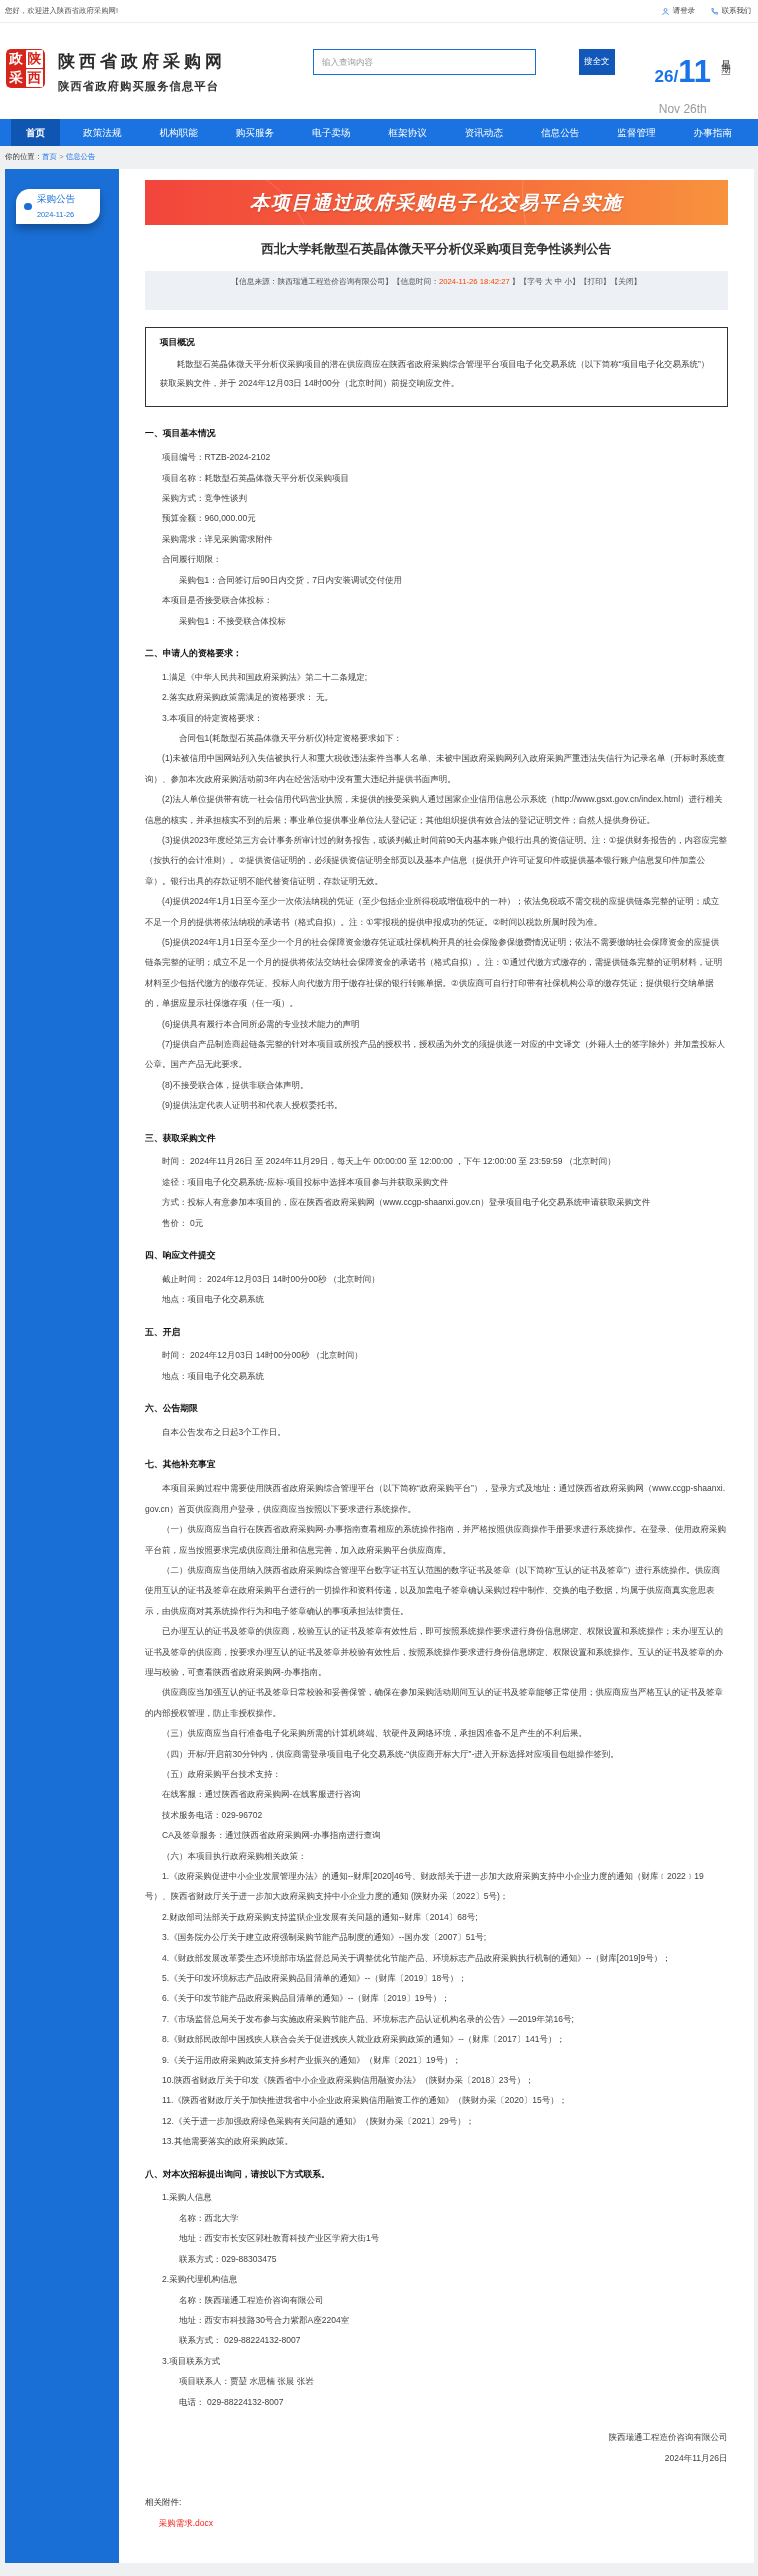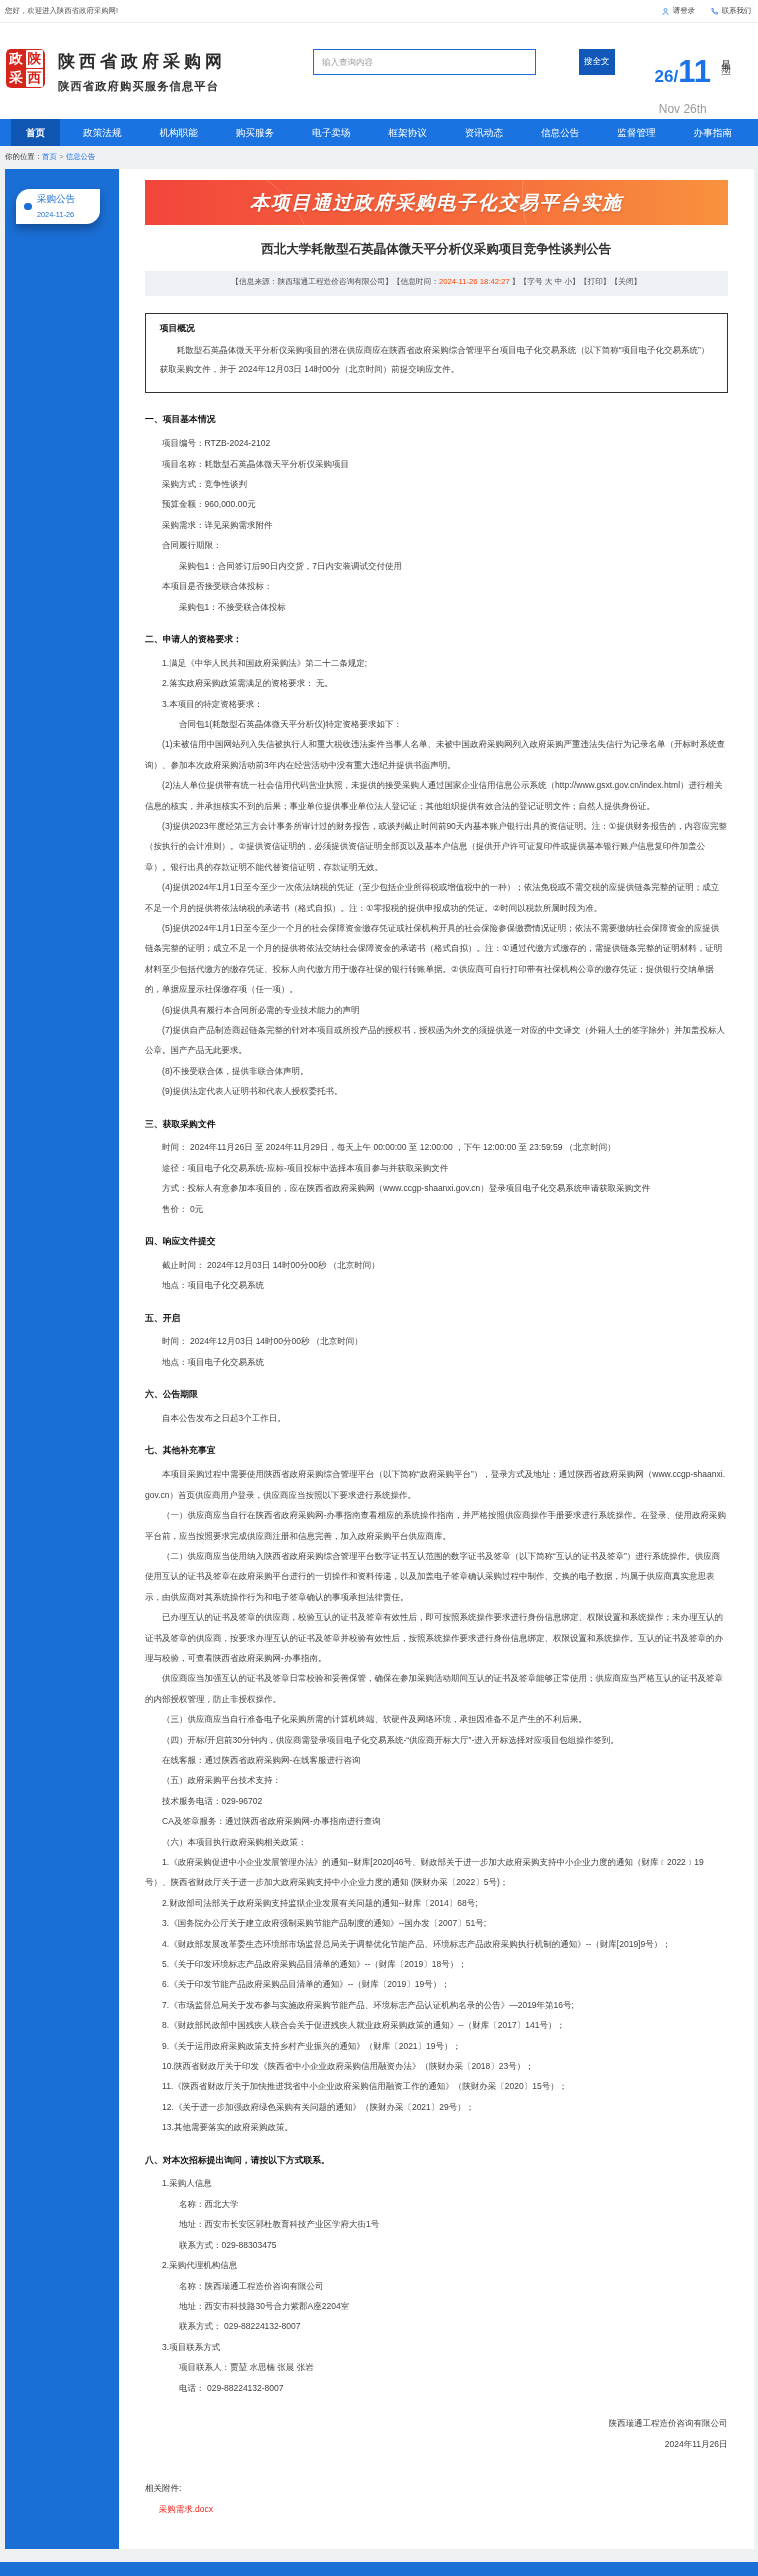--- a/index.html
+++ b/index.html
@@ -68,21 +68,21 @@
             display:flex; align-items:center; justify-content:center; color:#fff;
             font-size:19px; font-weight:bold; font-style:italic; letter-spacing:1.7px;
             text-shadow:0 1.1px 1.7px rgba(120,30,0,.35); position:relative; overflow:hidden; }
   .banner::before, .banner::after { content:""; position:absolute; border:1.1px solid rgba(255,255,255,.18);
             border-radius:50%; }
   .banner::before { width:238px; height:238px; left:-68px; top:-23px; }
   .banner::after  { width:295px; height:295px; right:-91px; top:-136px; }
 
   .article-title { text-align:center; font-size:12.5px; font-weight:bold; color:#333; margin:15.3px 0 13px; }
 
-  .info-bar { background:#edf0f4; height:25px; line-height:21px; text-align:center; font-size:7.7px; color:#555; }
+  .info-bar { background:#edf0f4; height:39px; line-height:21px; text-align:center; font-size:7.7px; color:#555; }
   .info-bar .time { color:#ff4400; }
   .info-bar .ctl { cursor:pointer; }
 
   .overview-box { border:1.1px solid #333; margin-top:17px; padding:9.6px 13.6px 13.6px; }
   .overview-box h3 { font-size:8.8px; color:#111; }
   .overview-box p { font-size:8.5px; color:#3f3f3f; line-height:19px; text-indent:2em; margin-top:5.7px; }
 
   #article-paragraphs { margin-top:16px; font-size:8.5px; color:#3f3f3f; word-break:break-all; }
   .para { line-height:20.4px; }
   .para.p  { text-indent:2em; }
@@ -229,22 +229,22 @@
         <div class="para h">六、公告期限</div>
         <div class="para p">自本公告发布之日起3个工作日。</div>
         <div class="para h">七、其他补充事宜</div>
         <div class="para p">本项目采购过程中需要使用陕西省政府采购综合管理平台（以下简称“政府采购平台”），登录方式及地址：通过陕西省政府采购网（www.ccgp-shaanxi.gov.cn）首页供应商用户登录，供应商应当按照以下要求进行系统操作。</div>
         <div class="para p">（一）供应商应当自行在陕西省政府采购网-办事指南查看相应的系统操作指南，并严格按照供应商操作手册要求进行系统操作。在登录、使用政府采购平台前，应当按照要求完成供应商注册和信息完善，加入政府采购平台供应商库。</div>
         <div class="para p">（二）供应商应当使用纳入陕西省政府采购综合管理平台数字证书互认范围的数字证书及签章（以下简称“互认的证书及签章”）进行系统操作。供应商使用互认的证书及签章在政府采购平台进行的一切操作和资料传递，以及加盖电子签章确认采购过程中制作、交换的电子数据，均属于供应商真实意思表示，由供应商对其系统操作行为和电子签章确认的事项承担法律责任。</div>
         <div class="para p">已办理互认的证书及签章的供应商，校验互认的证书及签章有效性后，即可按照系统操作要求进行身份信息绑定、权限设置和系统操作；未办理互认的证书及签章的供应商，按要求办理互认的证书及签章并校验有效性后，按照系统操作要求进行身份信息绑定、权限设置和系统操作。互认的证书及签章的办理与校验，可查看陕西省政府采购网-办事指南。</div>
         <div class="para p">供应商应当加强互认的证书及签章日常校验和妥善保管，确保在参加采购活动期间互认的证书及签章能够正常使用；供应商应当严格互认的证书及签章的内部授权管理，防止非授权操作。</div>
         <div class="para p">（三）供应商应当自行准备电子化采购所需的计算机终端、软硬件及网络环境，承担因准备不足产生的不利后果。</div>
         <div class="para p">（四）开标/开启前30分钟内，供应商需登录项目电子化交易系统-“供应商开标大厅”-进入开标选择对应项目包组操作签到。</div>
+        <div class="para p">（五）政府采购平台技术支持：</div>
         <div class="para p">在线客服：通过陕西省政府采购网-在线客服进行咨询</div>
-        <div class="para p">（五）政府采购平台技术支持：</div>
         <div class="para p">技术服务电话：029-96702</div>
         <div class="para p">CA及签章服务：通过陕西省政府采购网-办事指南进行查询</div>
         <div class="para p">（六）本项目执行政府采购相关政策：</div>
         <div class="para p">1.《政府采购促进中小企业发展管理办法》的通知--财库[2020]46号、财政部关于进一步加大政府采购支持中小企业力度的通知（财库﹝2022﹞19号）、陕西省财政厅关于进一步加大政府采购支持中小企业力度的通知 (陕财办采〔2022〕5号)；</div>
         <div class="para p">2.财政部司法部关于政府采购支持监狱企业发展有关问题的通知--财库〔2014〕68号;</div>
         <div class="para p">3.《国务院办公厅关于建立政府强制采购节能产品制度的通知》--国办发〔2007〕51号;</div>
         <div class="para p">4.《财政部发展改革委生态环境部市场监督总局关于调整优化节能产品、环境标志产品政府采购执行机制的通知》--（财库[2019]9号）；</div>
         <div class="para p">5.《关于印发环境标志产品政府采购品目清单的通知》--（财库〔2019〕18号）；</div>
         <div class="para p">6.《关于印发节能产品政府采购品目清单的通知》--（财库〔2019〕19号）；</div>
         <div class="para p">7.《市场监督总局关于发布参与实施政府采购节能产品、环境标志产品认证机构名录的公告》—2019年第16号;</div>

